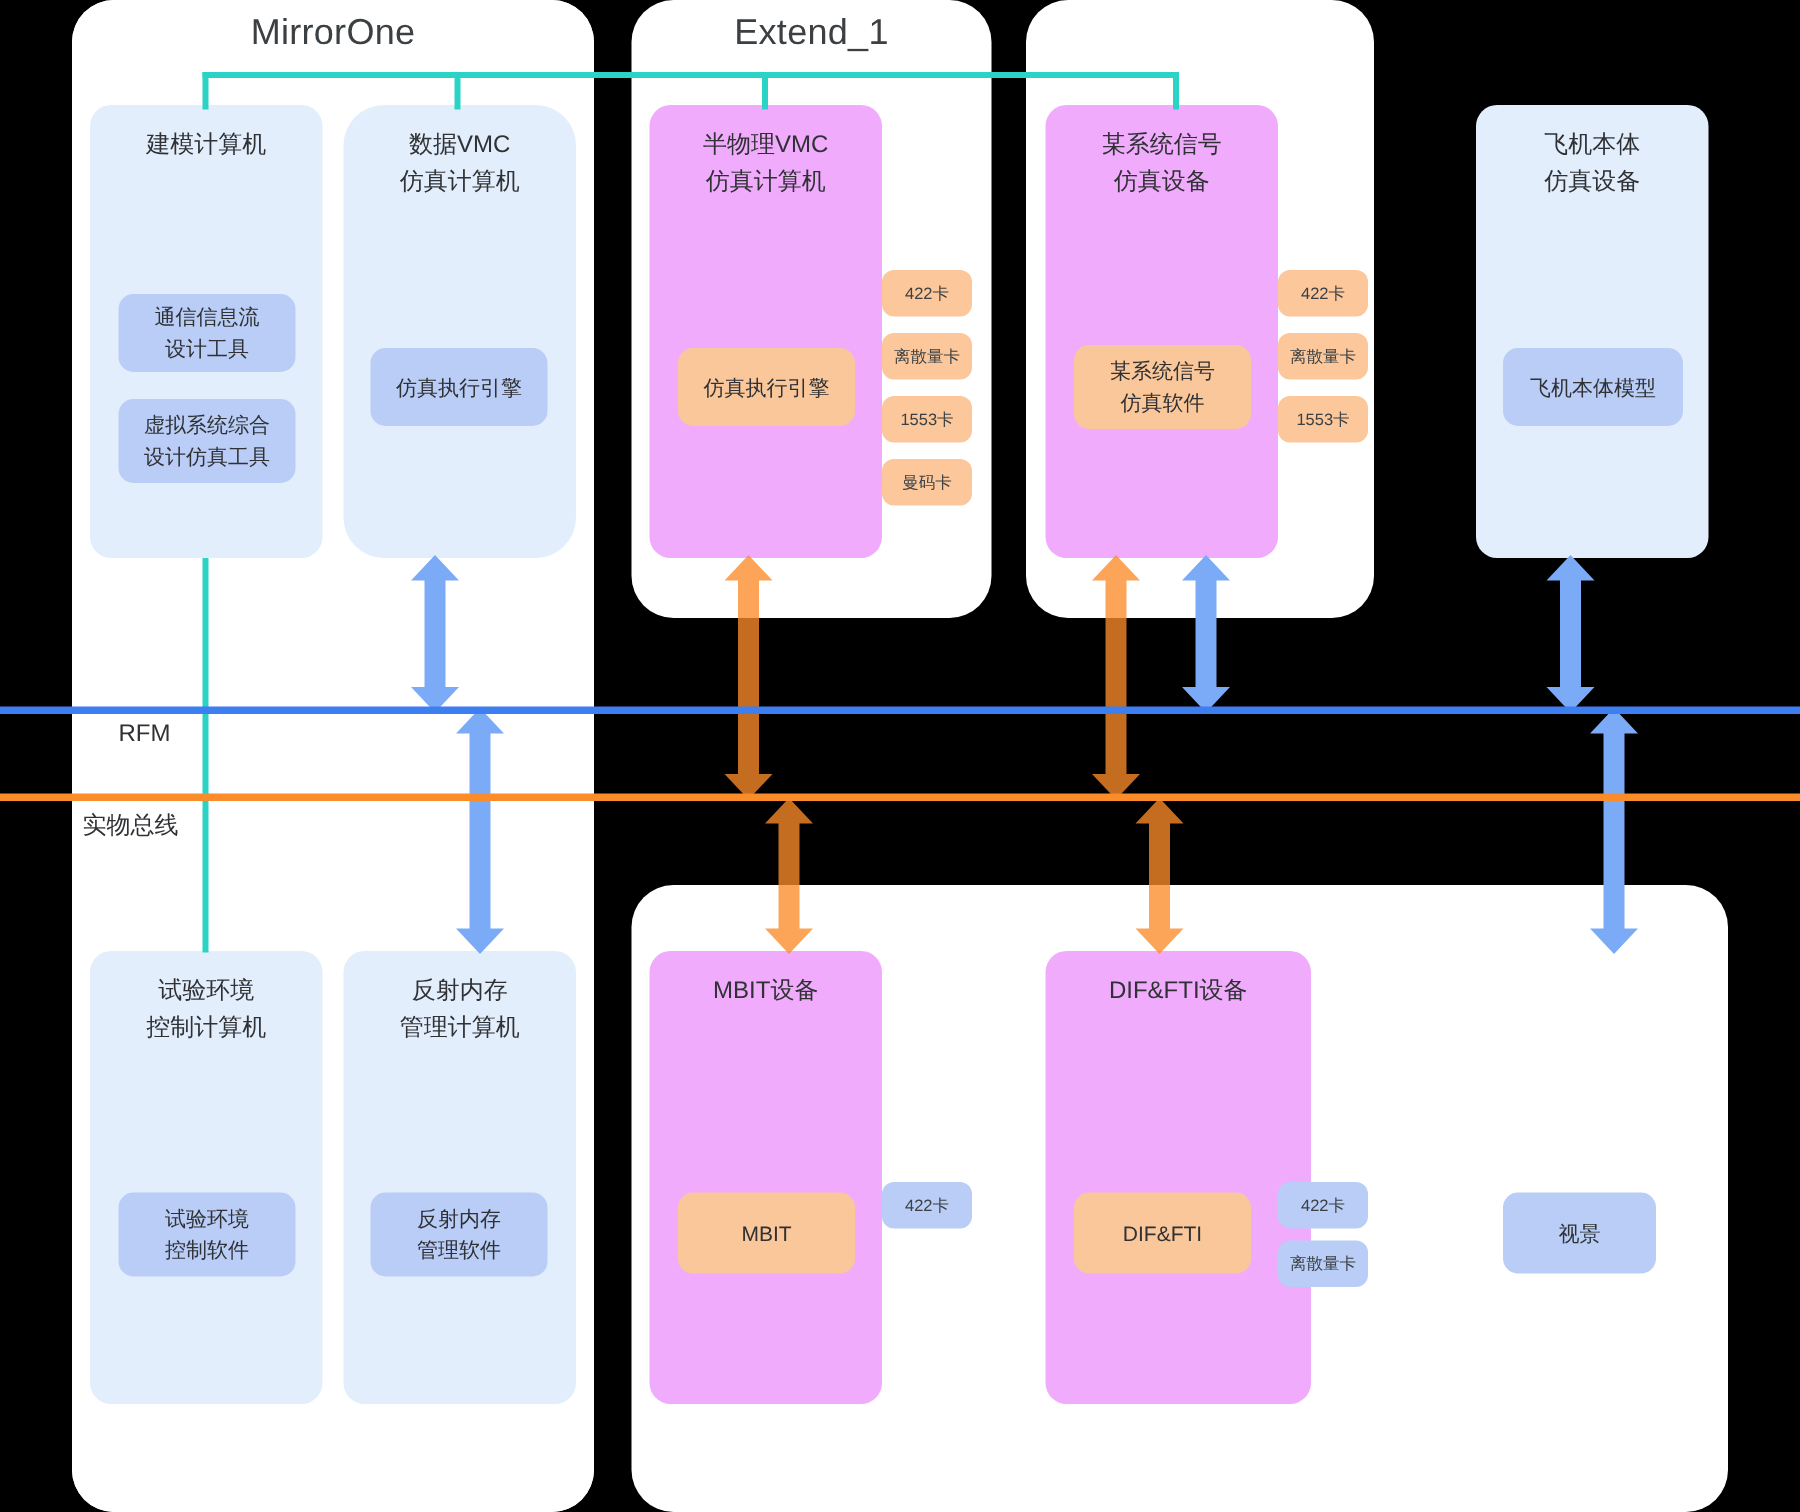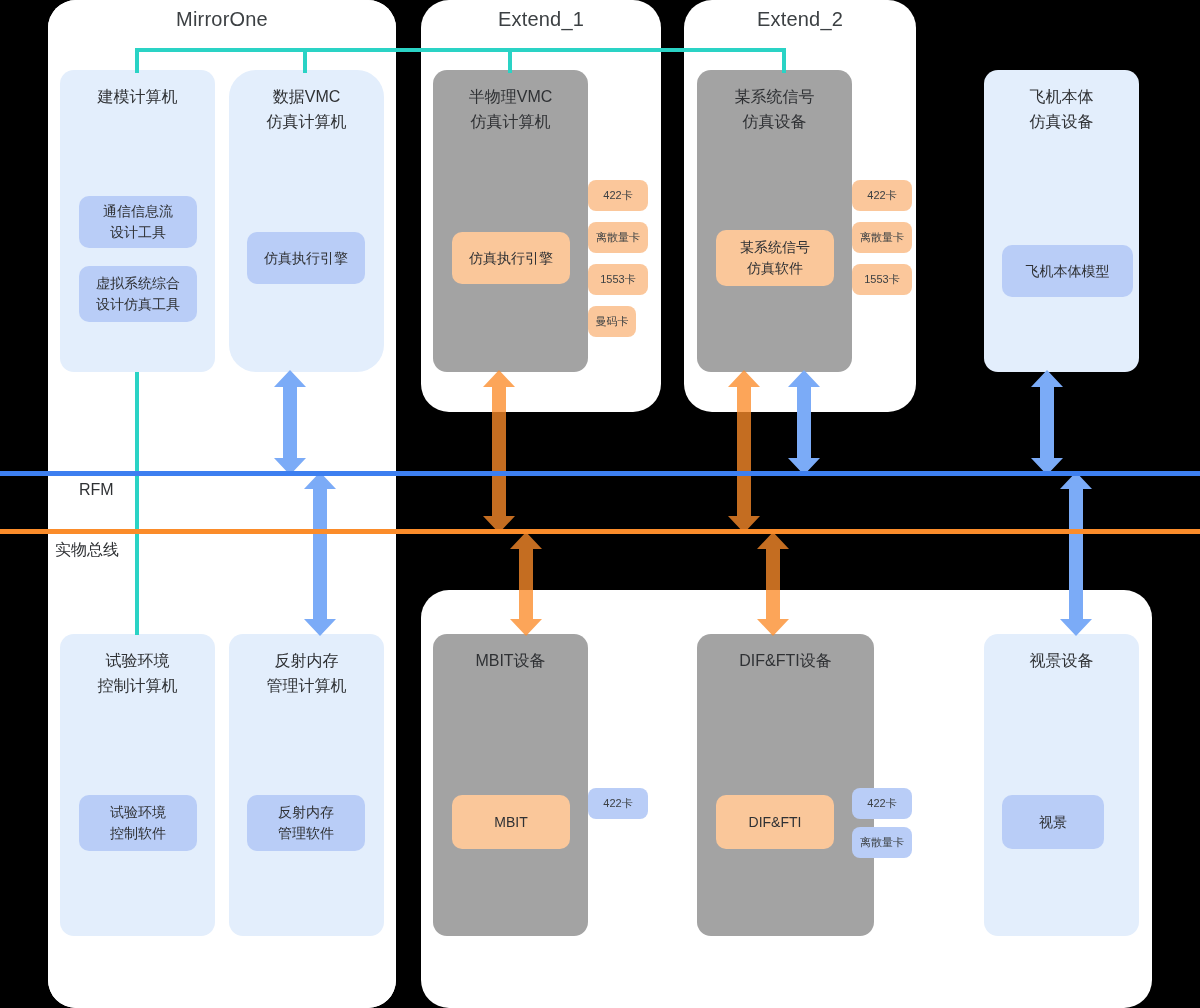--- a/index.html
+++ b/index.html
@@ -15,37 +15,37 @@
   .panel {
     position: absolute;
     background: #ffffff;
     border-radius: 28px;
     z-index: 1;
   }
   .panel-title {
     position: absolute;
     top: 8px; left: 0; right: 0;
     text-align: center;
-    font-size: 20px;
+    font-size: 24px;
     color: #3c4043;
     letter-spacing: .2px;
     z-index: 3;
   }
 
   
   .dev {
     position: absolute;
     border-radius: 14px;
     z-index: 4;
     display: flex;
     flex-direction: column;
     align-items: center;
   }
   .dev.blue   { background: #e3eefc; }
-  .dev.orange { background: #a3a3a3; }
+  .dev.orange { background: #f0abfc; }
   .dev-title {
     margin-top: 14px;
     text-align: center;
     font-size: 16px;
     line-height: 25px;
     color: #2f3134;
     white-space: pre-line;
     font-weight: 400;
   }
 
@@ -105,21 +105,20 @@
 <div id="stage">
 
   <div class="panel" style="left:48px; top:0px; width:348px; height:1008px;"></div>
   <div class="panel" style="left:421px; top:0px; width:240px; height:412px;"></div>
   <div class="panel" style="left:684px; top:0px; width:232px; height:412px;"></div>
   <div class="panel" style="left:48px; top:0px; width:348px; height:1008px;"></div>
   <div class="panel" style="left:421px; top:590px; width:731px; height:418px;"></div>
 
   <div class="panel-title" style="left:48px; width:348px;">MirrorOne</div>
   <div class="panel-title" style="left:421px; width:240px;">Extend_1</div>
-  <div class="panel-title" style="left:684px; width:232px;">Extend_2</div>
 
   <div class="teal" style="left:135px; top:48px; width:651px; height:4px;"></div>
 
   <div class="teal" style="left:135px; top:48px; width:4px; height:25px;"></div>
   <div class="teal" style="left:303px; top:48px; width:4px; height:25px;"></div>
   <div class="teal" style="left:508px; top:48px; width:4px; height:25px;"></div>
   <div class="teal" style="left:782px; top:48px; width:4px; height:25px;"></div>
 
   <div class="teal" style="left:135px; top:372px; width:4px; height:263px;"></div>
 
@@ -138,37 +137,37 @@
   <div class="chip blue" style="left:247px; top:232px; width:118px; height:52px;">仿真执行引擎</div>
 
   <div class="dev orange" style="left:433px; top:70px; width:155px; height:302px;">
     <div class="dev-title">半物理VMC
 仿真计算机</div>
   </div>
   <div class="chip orange" style="left:452px; top:232px; width:118px; height:52px;">仿真执行引擎</div>
   <div class="card orange" style="left:588px; top:180px; width:60px; height:31px;">422卡</div>
   <div class="card orange" style="left:588px; top:222px; width:60px; height:31px;">离散量卡</div>
   <div class="card orange" style="left:588px; top:264px; width:60px; height:31px;">1553卡</div>
-  <div class="card orange" style="left:588px; top:306px; width:48px; height:31px;">曼码卡</div>
+  <div class="card orange" style="left:588px; top:306px; width:60px; height:31px;">曼码卡</div>
 
   <div class="dev orange" style="left:697px; top:70px; width:155px; height:302px;">
     <div class="dev-title">某系统信号
 仿真设备</div>
   </div>
   <div class="chip orange" style="left:716px; top:230px; width:118px; height:56px;">某系统信号
 仿真软件</div>
   <div class="card orange" style="left:852px; top:180px; width:60px; height:31px;">422卡</div>
   <div class="card orange" style="left:852px; top:222px; width:60px; height:31px;">离散量卡</div>
   <div class="card orange" style="left:852px; top:264px; width:60px; height:31px;">1553卡</div>
 
   <div class="dev blue" style="left:984px; top:70px; width:155px; height:302px;">
     <div class="dev-title">飞机本体
 仿真设备</div>
   </div>
-  <div class="chip blue" style="left:1002px; top:245px; width:131px; height:52px;">飞机本体模型</div>
+  <div class="chip blue" style="left:1002px; top:232px; width:120px; height:52px;">飞机本体模型</div>
 
   <div class="dev blue" style="left:60px; top:634px; width:155px; height:302px;">
     <div class="dev-title">试验环境
 控制计算机</div>
   </div>
   <div class="chip blue" style="left:79px; top:795px; width:118px; height:56px;">试验环境
 控制软件</div>
 
   <div class="dev blue" style="left:229px; top:634px; width:155px; height:302px;">
     <div class="dev-title">反射内存
@@ -183,23 +182,20 @@
   <div class="chip orange" style="left:452px; top:795px; width:118px; height:54px;">MBIT</div>
   <div class="card blue" style="left:588px; top:788px; width:60px; height:31px;">422卡</div>
 
   <div class="dev orange" style="left:697px; top:634px; width:177px; height:302px;">
     <div class="dev-title">DIF&amp;FTI设备</div>
   </div>
   <div class="chip orange" style="left:716px; top:795px; width:118px; height:54px;">DIF&amp;FTI</div>
   <div class="card blue" style="left:852px; top:788px; width:60px; height:31px;">422卡</div>
   <div class="card blue" style="left:852px; top:827px; width:60px; height:31px;">离散量卡</div>
 
-  <div class="dev blue" style="left:984px; top:634px; width:155px; height:302px;">
-    <div class="dev-title">视景设备</div>
-  </div>
   <div class="chip blue" style="left:1002px; top:795px; width:102px; height:54px;">视景</div>
 
   <div class="arrow" style="left:272px; top:370px; width:36px; height:105px;">
     <svg width="36" height="105" viewBox="0 0 36 105">
       <path d="M18 0 L34 17 L25 17 L25 88 L34 88 L18 105 L2 88 L11 88 L11 17 L2 17 Z" fill="#7babf7"></path>
     </svg>
   </div>
 
   <div class="arrow" style="left:302px; top:472px; width:36px; height:164px;">
     <svg width="36" height="164" viewBox="0 0 36 164">

